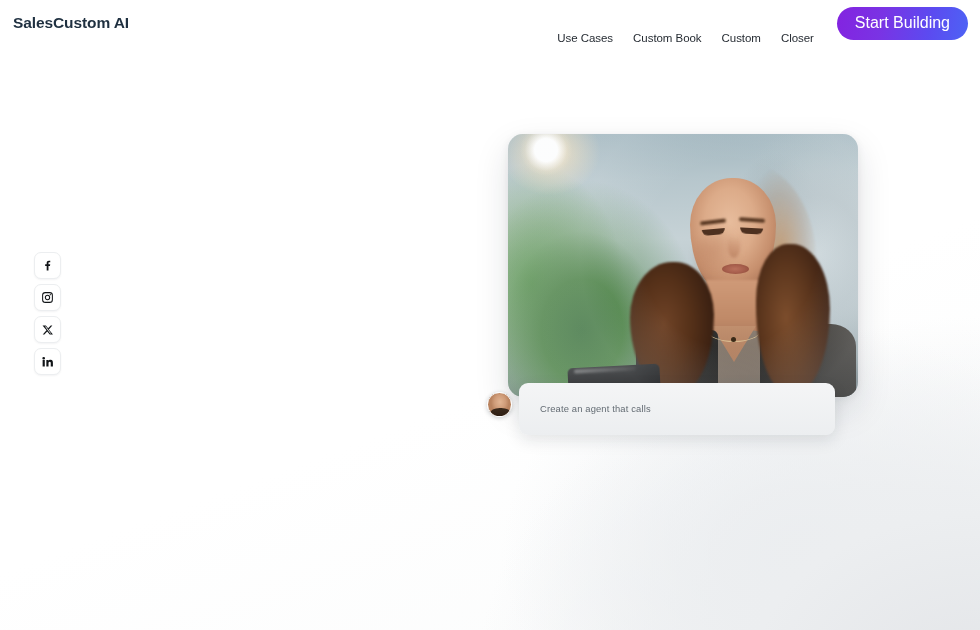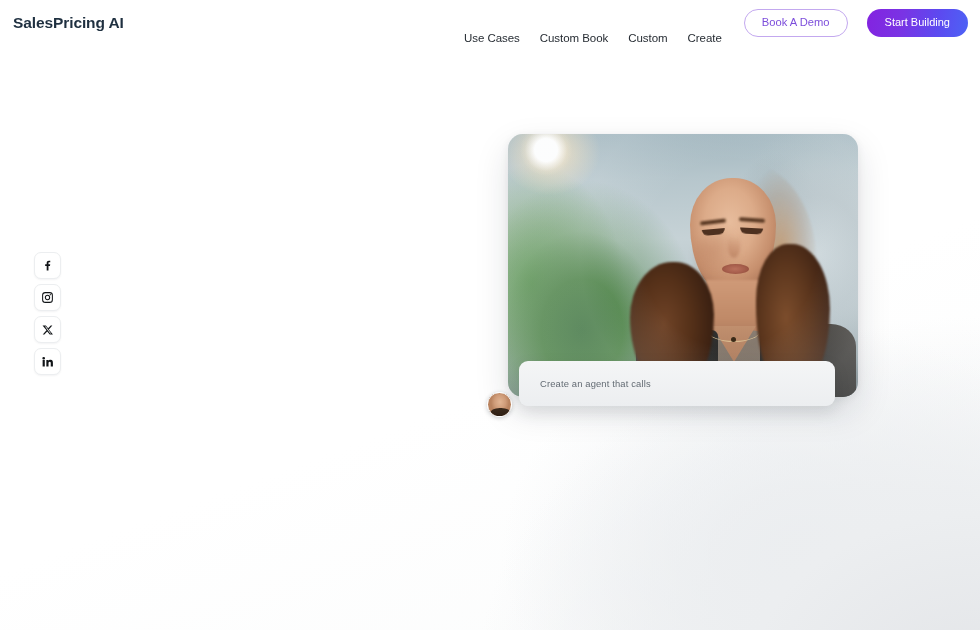--- a/index.html
+++ b/index.html
@@ -75,22 +75,22 @@
     border: 1px solid #c3a8ef;
     border-radius: 999px;
     padding: 7px 17px 8px 17px;
     white-space: nowrap;
     cursor: pointer;
     line-height: 1;
     font-family: inherit;
   }
 
   .btn-build {
-    margin-left: 19px;
-    font-size: 11px;
+    margin-left: 13px;
+    font-size: 16px;
     color: #ffffff;
     background: linear-gradient(100deg, #8323e0 0%, #7a33e4 34%, #5c4af0 70%, #4d63f5 100%);
     border: none;
     border-radius: 999px;
     padding: 8px 18px 9px 18px;
     white-space: nowrap;
     cursor: pointer;
     line-height: 1;
     font-family: inherit;
     text-align: center;
@@ -308,23 +308,23 @@
   .photo-blur-veil {
     position: absolute; inset: 0;
     background: radial-gradient(ellipse 150px 160px at 222px 120px, rgba(255,255,255,0) 0%, rgba(255,255,255,0) 58%, rgba(238,242,244,0.18) 100%);
     pointer-events: none;
   }
 
   
   .caption-bar {
     position: absolute;
     left: 519px;
-    top: 361px;
+    top: 383px;
     width: 316px;
-    height: 45px;
+    height: 52px;
     background: linear-gradient(180deg, #f4f5f6 0%, #eceef0 100%);
     border-radius: 9px;
     z-index: 6;
     display: flex;
     align-items: center;
     padding-left: 21px;
     box-shadow: 0 6px 16px rgba(22,30,40,0.10);
   }
   .caption-text {
     font-size: 9.4px;
@@ -357,30 +357,29 @@
   }
 </style>
 </head>
 <body>
 
 <div class="bg-wash"></div>
 
 <header class="topbar">
 
   <div class="logo">
-    <span class="logo-light">Sales</span><span class="logo-bold">Pricing AI</span>
+    <span class="logo-light">Sales</span><span class="logo-bold">Custom AI</span>
   </div>
 
   <nav class="mainnav">
     <a class="nav-link" href="#">Use Cases</a>
     <a class="nav-link" href="#">Custom Book</a>
     <a class="nav-link" href="#">Custom</a>
-    <a class="nav-link" href="#">Create</a>
-
-    <button class="btn-demo">Book A Demo</button>
+    <a class="nav-link" href="#">Closer</a>
+
     <button class="btn-build">Start Building</button>
   </nav>
 
 </header>
 
 <div class="social-rail">
 
   <div class="social-btn">
     <span>
       <svg width="13" height="13" viewBox="0 0 24 24" aria-hidden="true">

